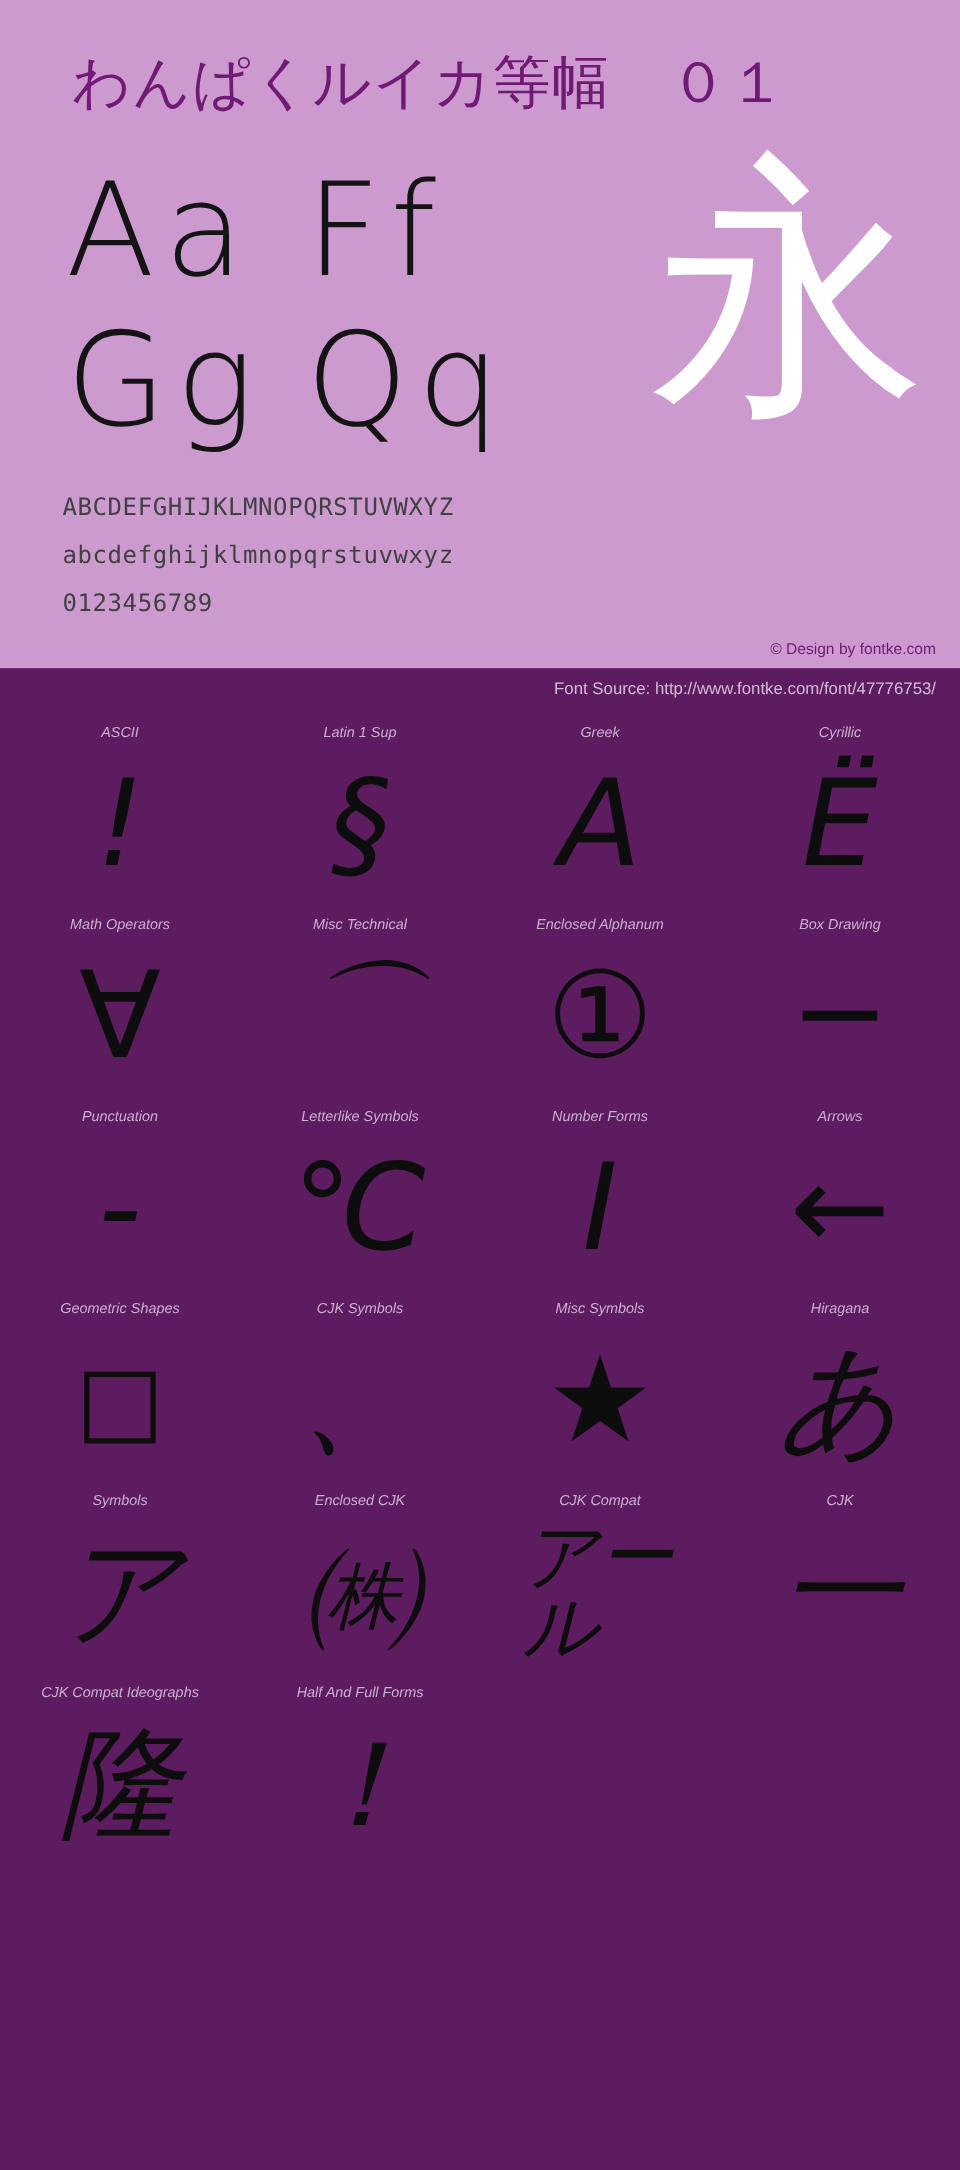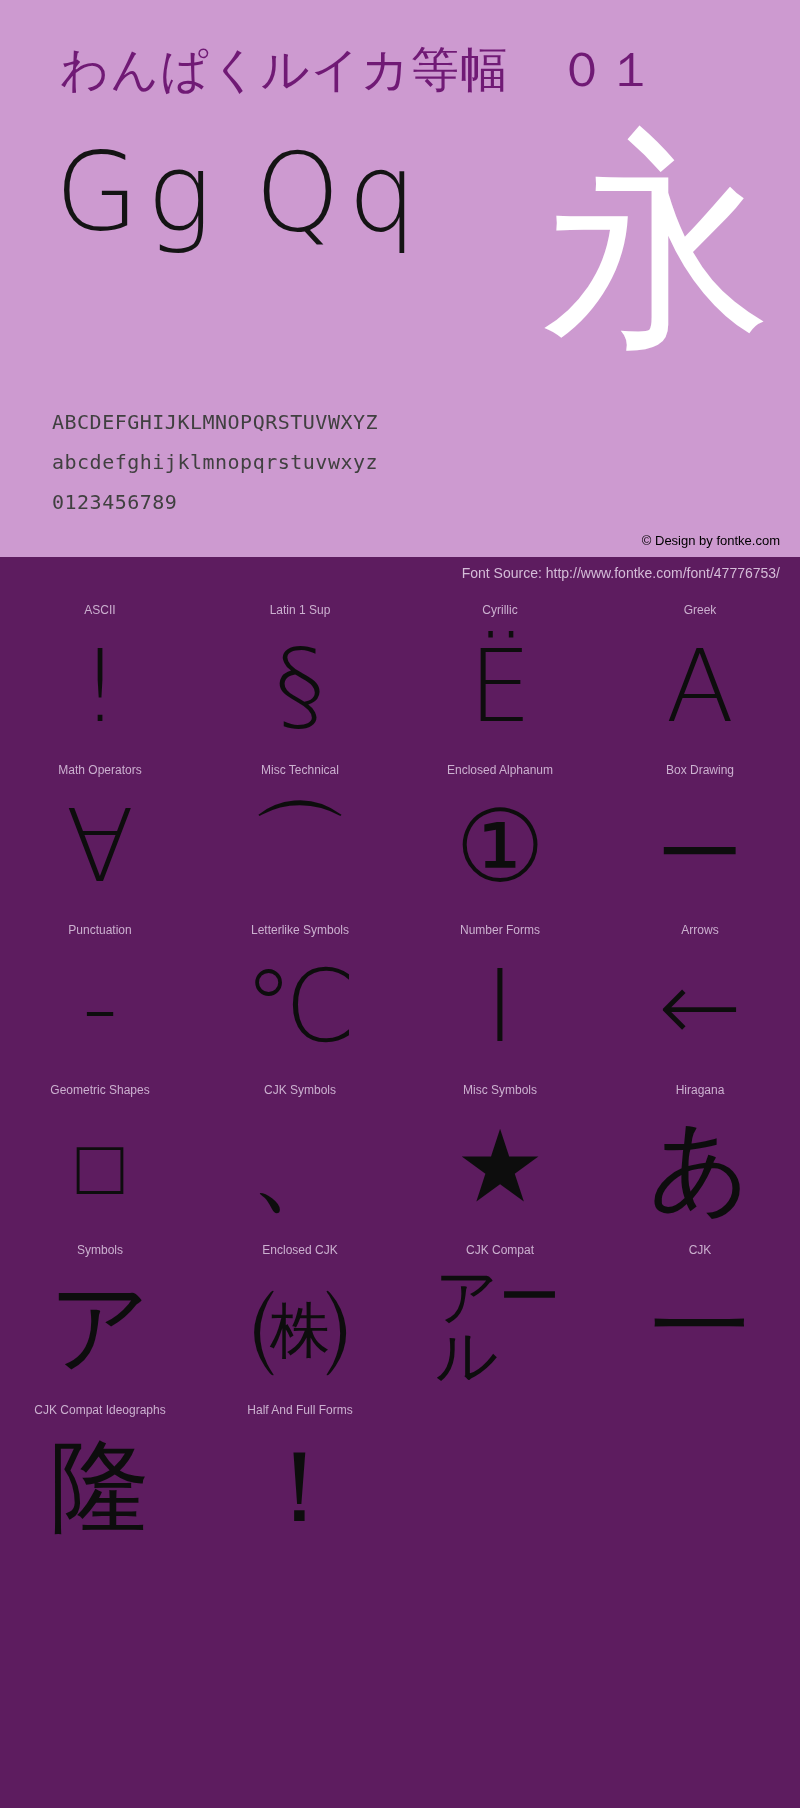--- a/index.html
+++ b/index.html
@@ -87,21 +87,21 @@
     letter-spacing: 0.5px;
     white-space: nowrap;
   }
 
   .copyright {
     position: absolute;
     right: 20px;
     top: 532px;
     font-size: 13px;
     line-height: 17px;
-    color: #000000;
+    color: #701a75;
     font-family: "Liberation Sans", sans-serif;
     white-space: nowrap;
   }
 
   
   .source-bar {
     position: relative;
     width: 800px;
     height: 34px;
     background: #5d1c5f;
@@ -116,20 +116,21 @@
     font-family: "Liberation Sans", sans-serif;
     white-space: nowrap;
   }
 
   
   .block-grid {
     position: relative;
     width: 744px;
     background: #5d1c5f;
     padding-top: 6px;
+    font-style: italic;
   }
 
   .grid-row {
     display: flex;
     width: 800px;
   }
 
   .grid-cell {
     width: 200px;
     height: 160px;
@@ -179,20 +180,24 @@
 </style>
 </head>
 <body>
 
 <div class="specimen-panel">
 
   <div class="font-title">わんぱくルイカ等幅　０１</div>
 
   <div class="glyph-showcase">
     <div class="glyph-row">
+      <div class="glyph-pair">Aa</div>
+      <div class="glyph-pair">Ff</div>
+    </div>
+    <div class="glyph-row">
       <div class="glyph-pair">Gg</div>
       <div class="glyph-pair">Qq</div>
     </div>
   </div>
 
   <div class="big-cjk">永</div>
 
   <div class="alphabet-block">
     <div class="alpha-line">ABCDEFGHIJKLMNOPQRSTUVWXYZ</div>
     <div class="alpha-line">abcdefghijklmnopqrstuvwxyz</div>
@@ -210,27 +215,27 @@
     <div class="grid-row">
       <div class="grid-cell">
         <div class="cell-label">ASCII</div>
         <div class="cell-glyph sz-large">!</div>
       </div>
       <div class="grid-cell">
         <div class="cell-label">Latin 1 Sup</div>
         <div class="cell-glyph sz-large">§</div>
       </div>
       <div class="grid-cell">
+        <div class="cell-label">Greek</div>
+        <div class="cell-glyph sz-large">Α</div>
+      </div>
+      <div class="grid-cell">
         <div class="cell-label">Cyrillic</div>
         <div class="cell-glyph sz-large">Ё</div>
       </div>
-      <div class="grid-cell">
-        <div class="cell-label">Greek</div>
-        <div class="cell-glyph sz-large">Α</div>
-      </div>
     </div>
     <div class="grid-row">
       <div class="grid-cell">
         <div class="cell-label">Math Operators</div>
         <div class="cell-glyph sz-large">∀</div>
       </div>
       <div class="grid-cell">
         <div class="cell-label">Misc Technical</div>
         <div class="cell-glyph sz-large">⌒</div>
       </div>

